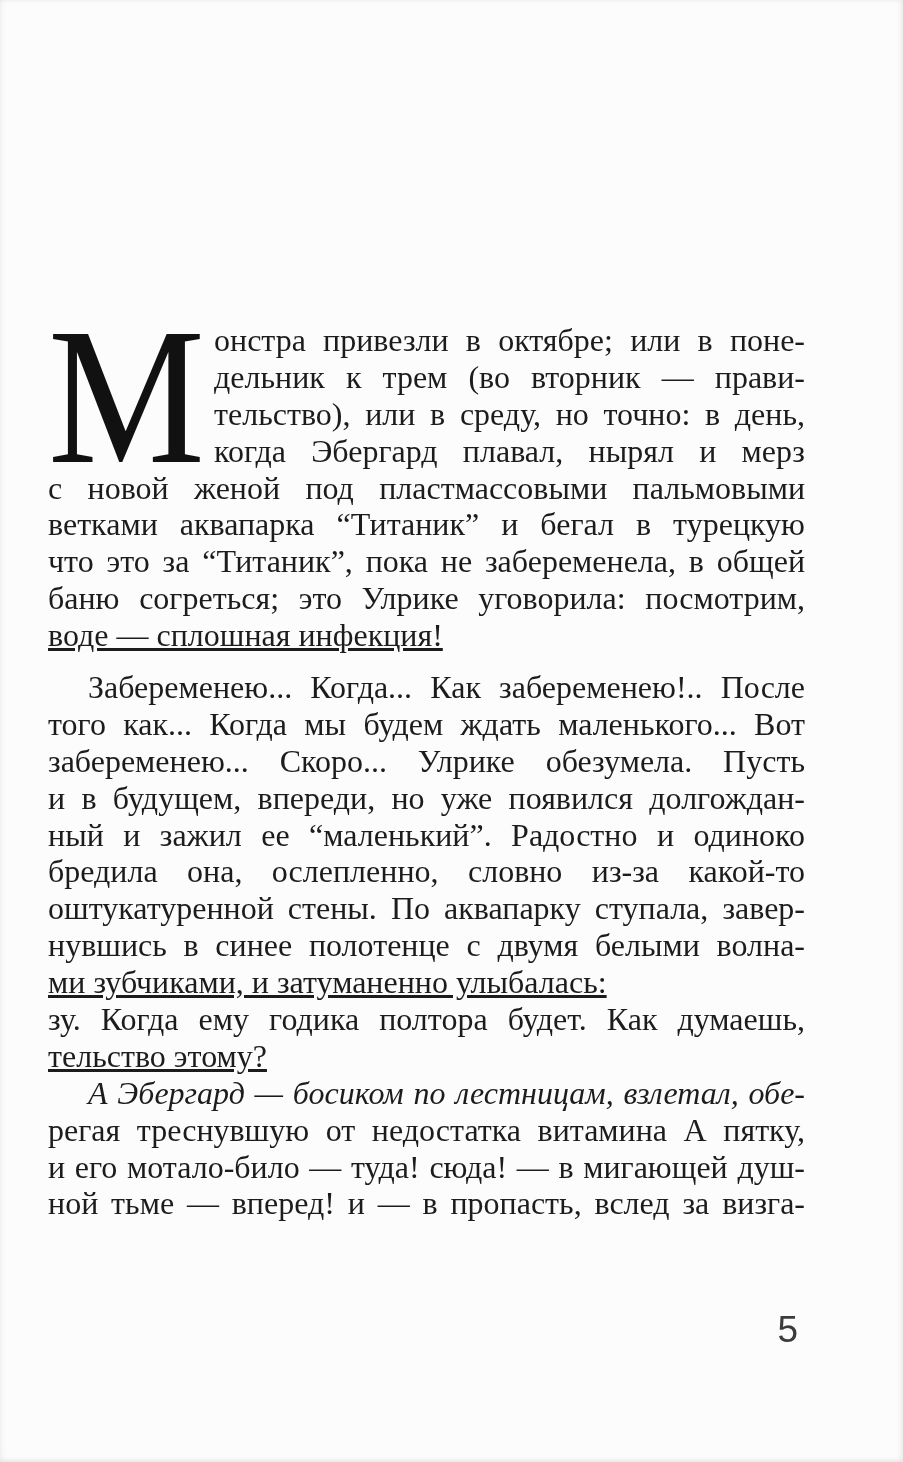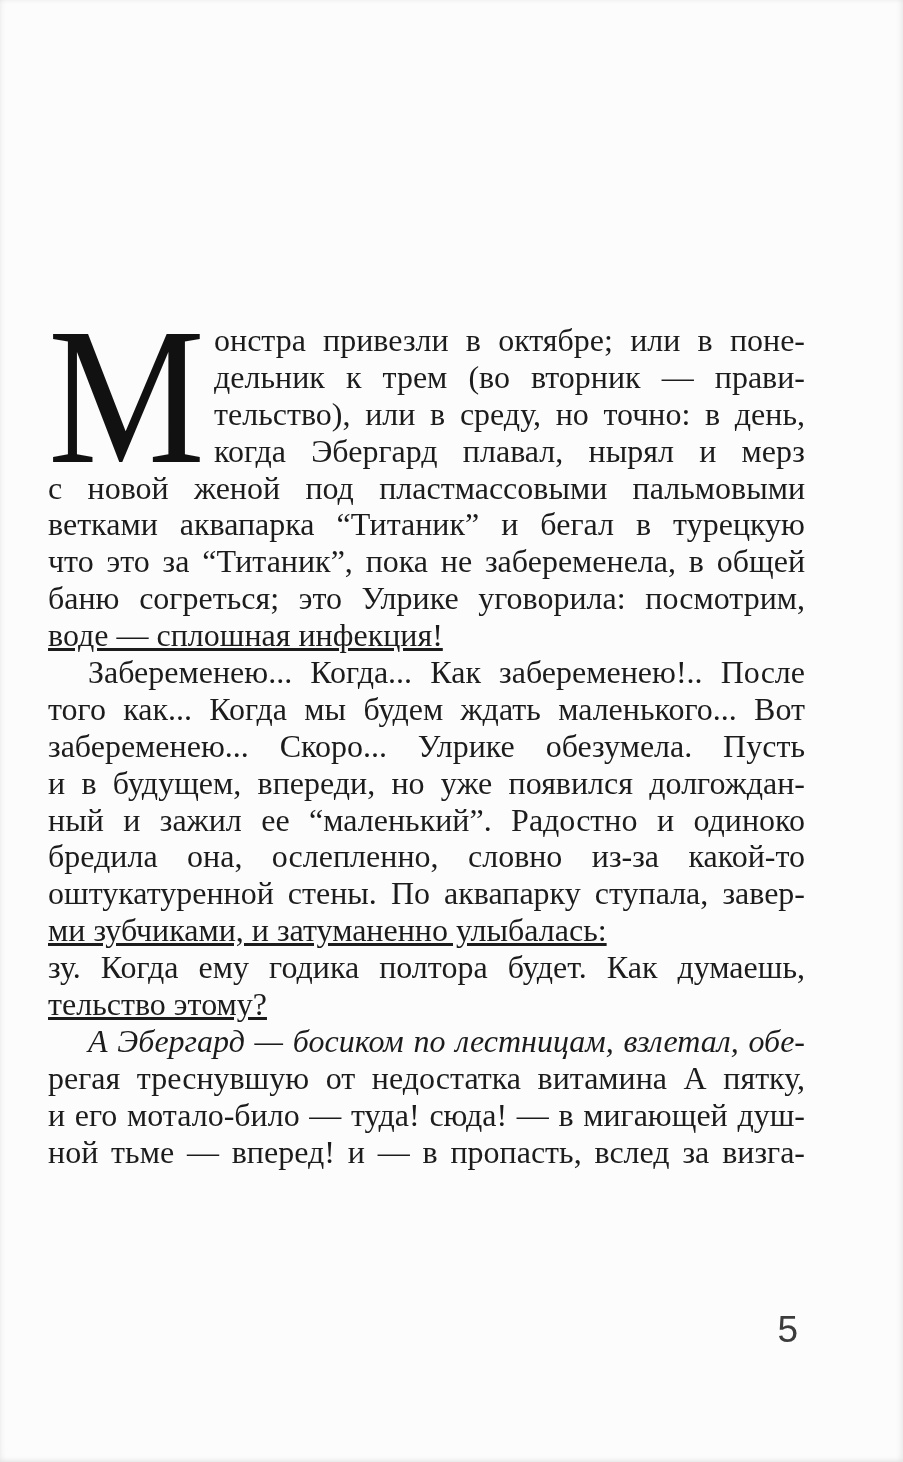--- a/index.html
+++ b/index.html
@@ -75,27 +75,28 @@
         <div class="line">дельник к трем (во вторник — прави-</div>
         <div class="line">тельство), или в среду, но точно: в день,</div>
         <div class="line">когда Эбергард плавал, нырял и мерз</div>
         <div class="line">с новой женой под пластмассовыми пальмовыми</div>
         <div class="line">ветками аквапарка “Титаник” и бегал в турецкую</div>
         <div class="line">что это за “Титаник”, пока не забеременела, в общей</div>
         <div class="line">баню согреться; это Улрике уговорила: посмотрим,</div>
         <div class="line endline">воде — сплошная инфекция!</div>
       </div>
       <div class="para">
-        <div class="line" style="text-indent: 40px;">Забеременею... Когда... Как забеременею!.. После</div>
+        <div class="line" style="text-indent: 40px; margin-top: 15px;">Забеременею... Когда... Как забеременею!.. После</div>
         <div class="line">того как... Когда мы будем ждать маленького... Вот</div>
         <div class="line">забеременею... Скоро... Улрике обезумела. Пусть</div>
         <div class="line">и в будущем, впереди, но уже появился долгождан-</div>
         <div class="line">ный и зажил ее “маленький”. Радостно и одиноко</div>
         <div class="line">бредила она, ослепленно, словно из-за какой-то</div>
         <div class="line">оштукатуренной стены. По аквапарку ступала, завер-</div>
+        <div class="line">нувшись в синее полотенце с двумя белыми волна-</div>
         <div class="line endline">ми зубчиками, и затуманенно улыбалась:</div>
       </div>
       <div class="para">
         <div class="line">зу. Когда ему годика полтора будет. Как думаешь,</div>
         <div class="line endline">тельство этому?</div>
       </div>
       <div class="para">
         <div class="line" style="text-indent: 40px; font-style: italic;">А Эбергард — босиком по лестницам, взлетал, обе-</div>
         <div class="line">регая треснувшую от недостатка витамина А пятку,</div>
         <div class="line">и его мотало-било — туда! сюда! — в мигающей душ-</div>

